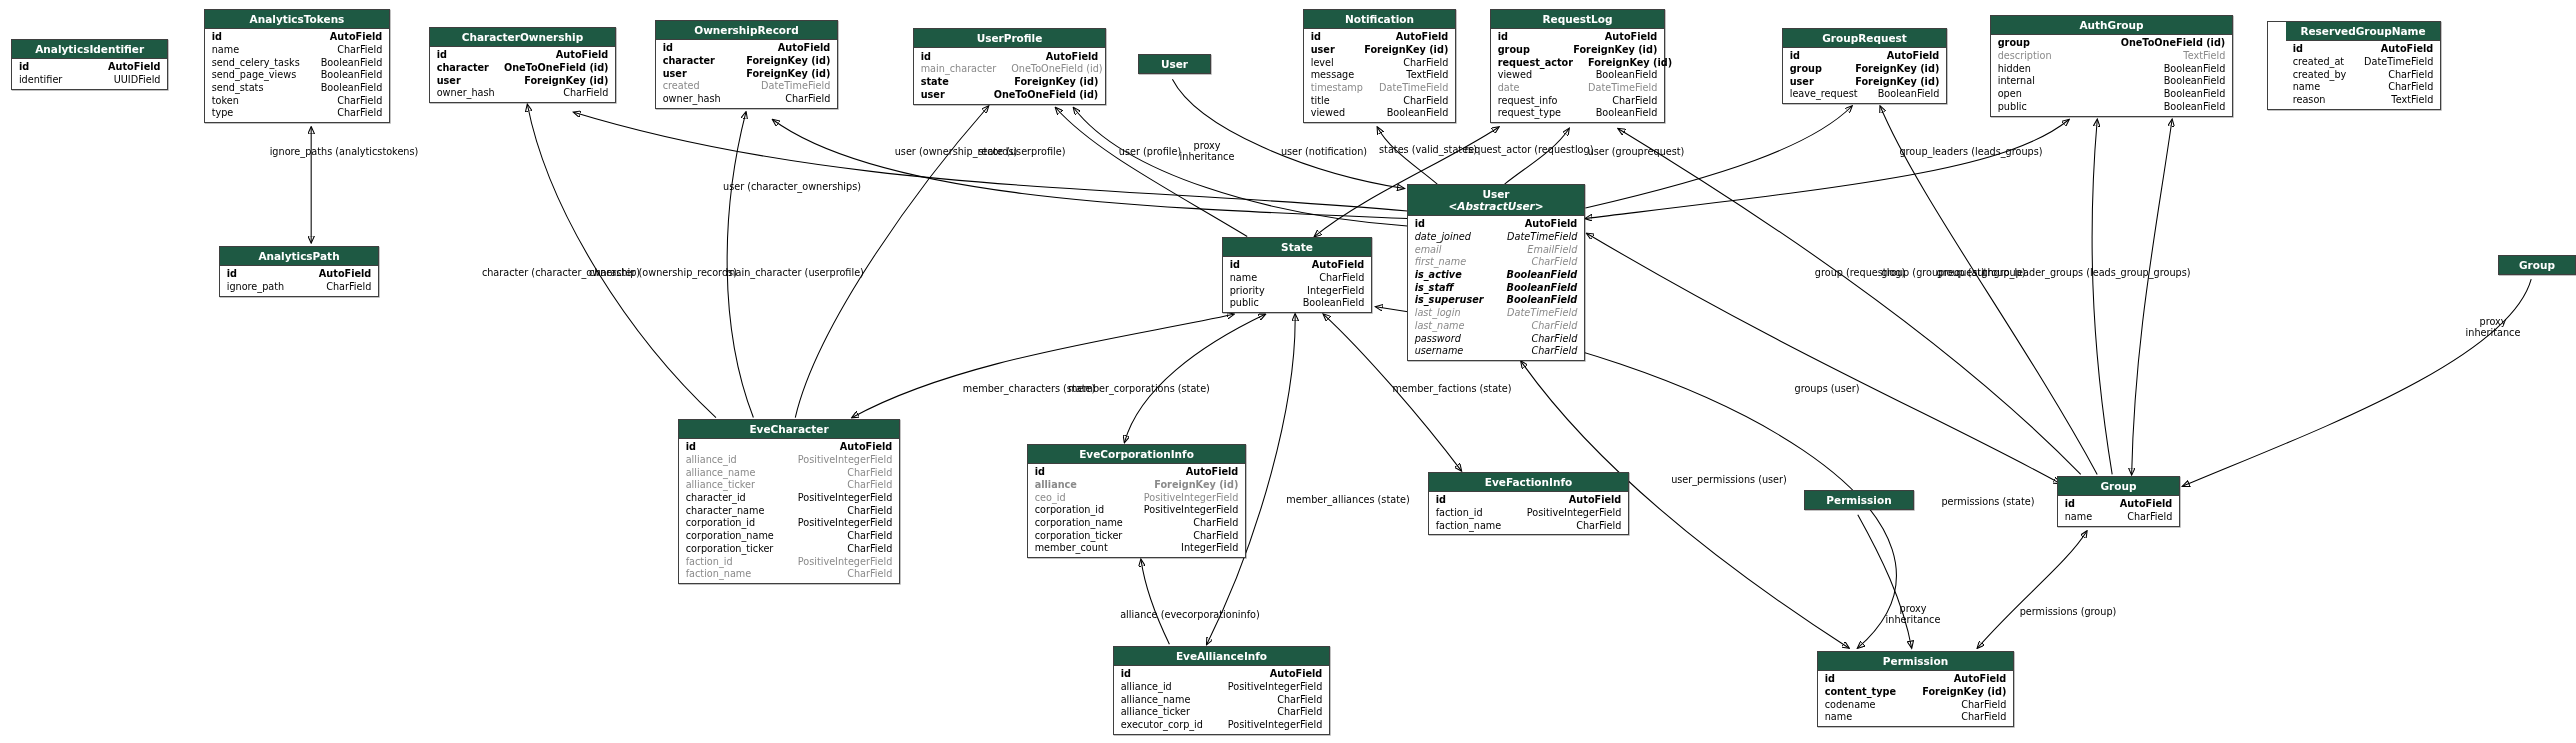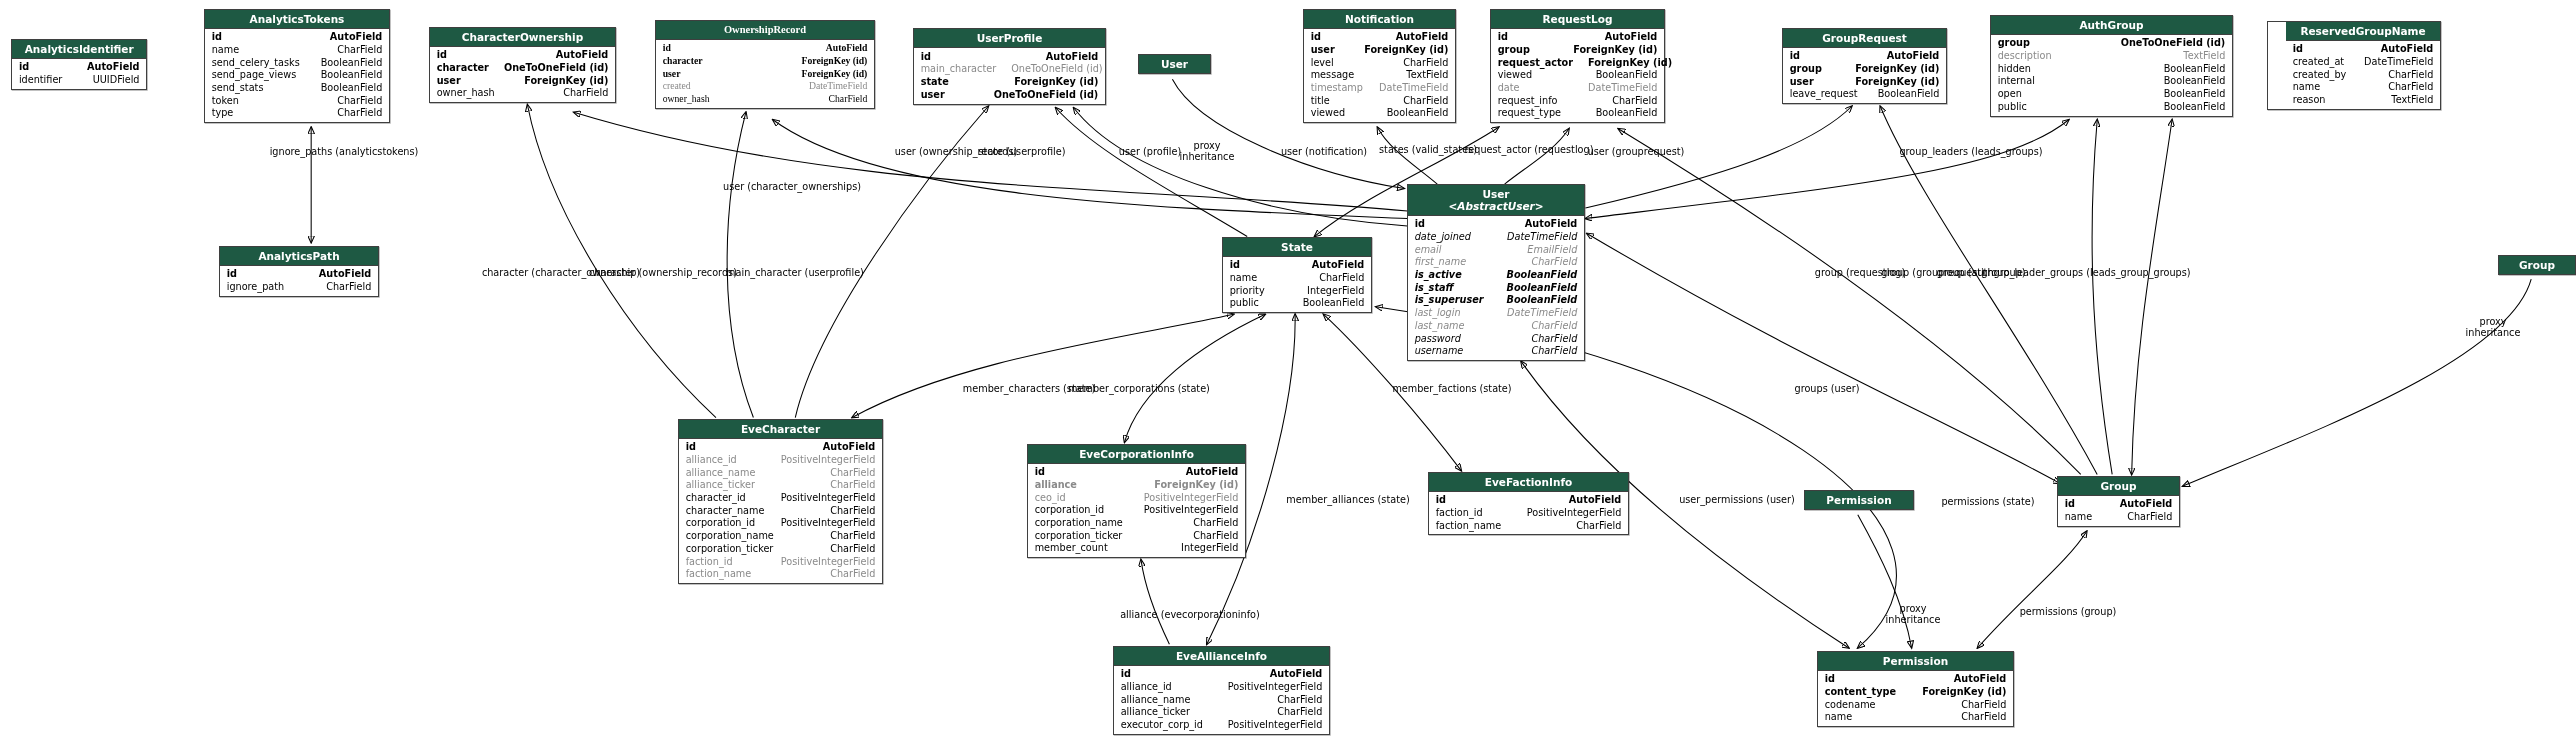--- a/index.html
+++ b/index.html
@@ -58,21 +58,21 @@
   <path d="M 1502 591 C 1522 520, 1602 462, 1690 420" marker-start="url(#af)" marker-end="url(#af)"></path>
   <path d="M 1952 629 C 1900 560, 1822 470, 1768 420" marker-start="url(#af)" marker-end="url(#af)"></path>
   <path d="M 1612 861 C 1682 720, 1732 540, 1730 420" marker-start="url(#af)" marker-end="url(#af)"></path>
   <path d="M 1562 861 C 1546 828, 1530 790, 1524 748" marker-end="url(#af)"></path>
   <path d="M 956 558 C 840 450, 732 282, 704 140" marker-end="url(#af)"></path>
   <path d="M 1006 558 C 960 440, 962 282, 996 150" marker-end="url(#af)"></path>
   <path d="M 1062 558 C 1092 430, 1232 242, 1320 142" marker-end="url(#af)"></path>
 </svg>
 
 <div id="diagram">
-    <div class="entity" style="left: 11.2px; top: 39px; width: 136px;">
+    <div class="entity" style="left: 11.2px; top: 39px; width: 157px;">
       <div class="entity-header"><span>AnalyticsIdentifier</span></div>
       <div class="fields">
         <div class="frow">
           <span class="fname s-k">id</span>
           <span class="ftype s-k">AutoField</span>
         </div>
         <div class="frow">
           <span class="fname s-p">identifier</span>
           <span class="ftype s-p">UUIDField</span>
         </div>
@@ -125,21 +125,21 @@
         <div class="frow">
           <span class="fname s-k">user</span>
           <span class="ftype s-k">ForeignKey (id)</span>
         </div>
         <div class="frow">
           <span class="fname s-p">owner_hash</span>
           <span class="ftype s-p">CharField</span>
         </div>
       </div>
     </div>
-    <div class="entity" style="left: 655px; top: 20px; width: 220px; font-family: Liberation Serif, serif;">
+    <div class="entity" style="left: 655px; top: 20px; width: 183px;">
       <div class="entity-header"><span>OwnershipRecord</span></div>
       <div class="fields">
         <div class="frow">
           <span class="fname s-k">id</span>
           <span class="ftype s-k">AutoField</span>
         </div>
         <div class="frow">
           <span class="fname s-k">character</span>
           <span class="ftype s-k">ForeignKey (id)</span>
         </div>
@@ -401,21 +401,21 @@
         </div>
         <div class="frow">
           <span class="fname s-i">username</span>
           <span class="ftype s-i">CharField</span>
         </div>
       </div>
     </div>
     <div class="entity mini" style="left: 2498px; top: 255px; width: 78px;">
       <div class="entity-header"><span>Group</span></div>
     </div>
-    <div class="entity" style="left: 678px; top: 419px; width: 205px;">
+    <div class="entity" style="left: 678px; top: 419px; width: 222px;">
       <div class="entity-header"><span>EveCharacter</span></div>
       <div class="fields">
         <div class="frow">
           <span class="fname s-k">id</span>
           <span class="ftype s-k">AutoField</span>
         </div>
         <div class="frow">
           <span class="fname s-g">alliance_id</span>
           <span class="ftype s-g">PositiveIntegerField</span>
         </div>
@@ -588,20 +588,20 @@
     <div class="edge-label" style="left: 1933px; top: 273px;">group (grouprequest)</div>
     <div class="edge-label" style="left: 1981px; top: 273px;">group (authgroup)</div>
     <div class="edge-label" style="left: 2066px; top: 273px; padding-left: 40px;">group_leader_groups (leads_group_groups)</div>
     <div class="edge-label" style="left: 2493px; top: 327px;">proxy
 inheritance</div>
     <div class="edge-label" style="left: 1029px; top: 389px;">member_characters (state)</div>
     <div class="edge-label" style="left: 1139px; top: 389px;">member_corporations (state)</div>
     <div class="edge-label" style="left: 1452px; top: 389px;">member_factions (state)</div>
     <div class="edge-label" style="left: 1827px; top: 389px;">groups (user)</div>
     <div class="edge-label" style="left: 1348px; top: 500px;">member_alliances (state)</div>
-    <div class="edge-label" style="left: 1729px; top: 500px; margin-left: 8px;">user_permissions (user)</div>
+    <div class="edge-label" style="left: 1729px; top: 480px;">user_permissions (user)</div>
     <div class="edge-label" style="left: 1988px; top: 502px;">permissions (state)</div>
     <div class="edge-label" style="left: 1190px; top: 615px;">alliance (evecorporationinfo)</div>
     <div class="edge-label" style="left: 1913px; top: 614px;">proxy
 inheritance</div>
     <div class="edge-label" style="left: 2068px; top: 612px;">permissions (group)</div>
   </div>
 
 
 </body></html>

